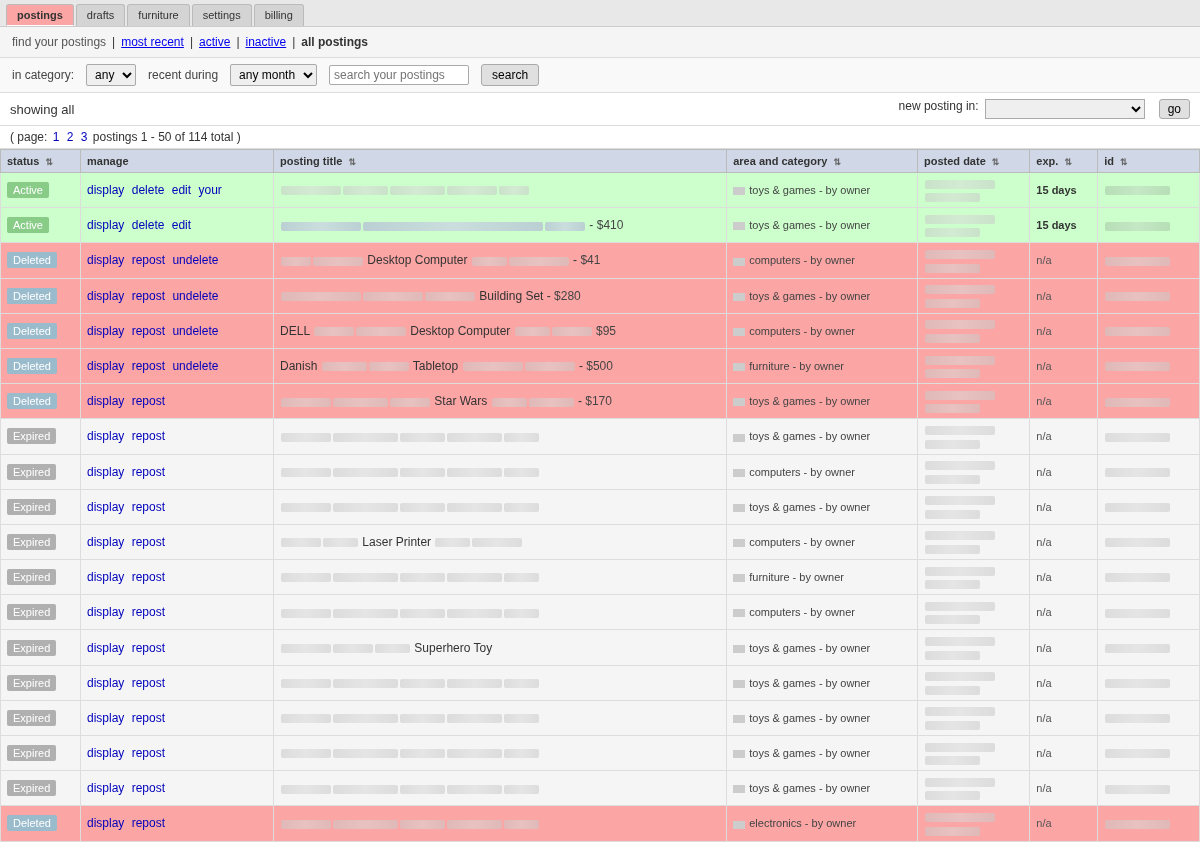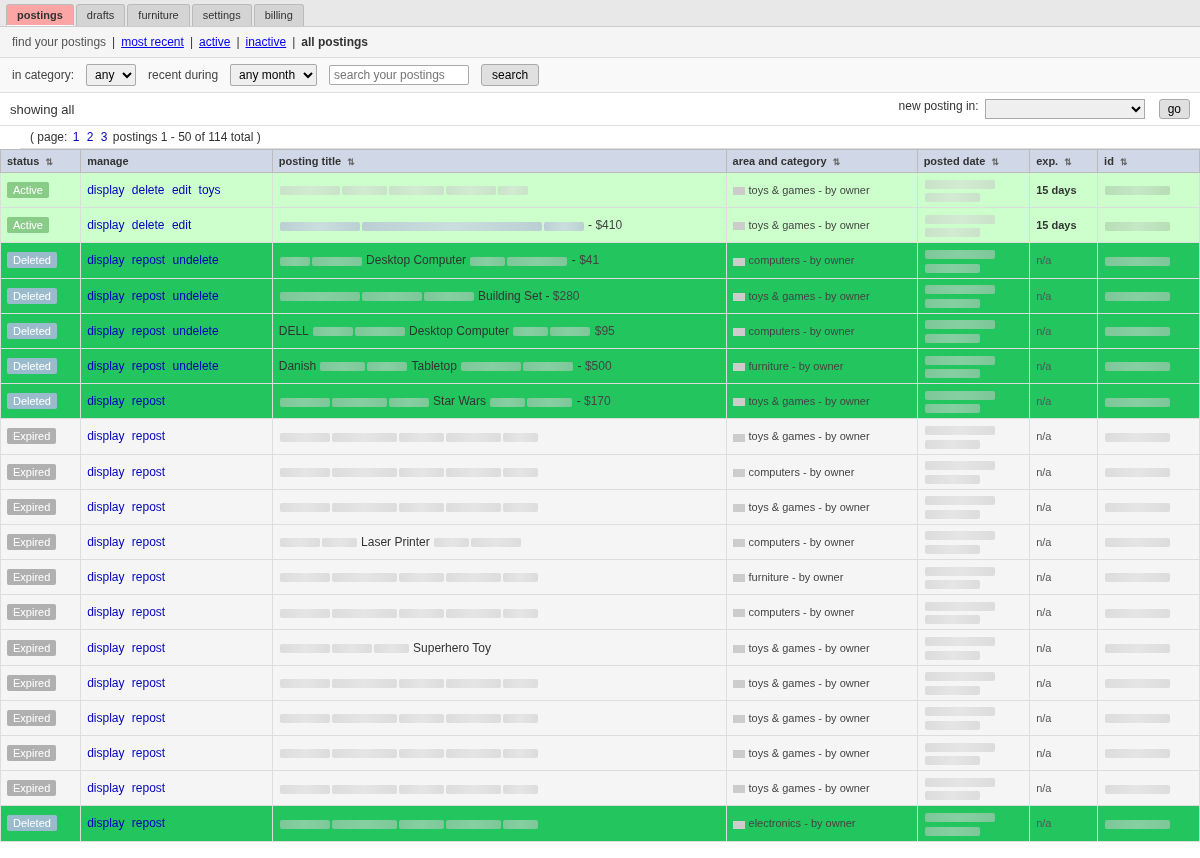--- a/index.html
+++ b/index.html
@@ -81,21 +81,20 @@
       padding: 2px 8px; font-size: 12px; background: #e0e0e0;
       border: 1px solid #aaa; border-radius: 3px; cursor: pointer; margin-left: 8px;
     }
 
     
     .page-info {
       padding: 4px 10px;
       font-size: 12px;
       color: #333;
       border-bottom: 1px solid #ddd;
-      margin-left: 20px;
     }
     .page-info a { color: #00b; text-decoration: none; margin: 0 2px; }
 
     
     .postings-table {
       width: 100%;
       border-collapse: collapse;
       font-size: 12px;
     }
     .postings-table th {
@@ -109,21 +108,21 @@
     }
     .postings-table th .sort-arrows { color: #666; margin-left: 3px; font-size: 9px; }
     .postings-table td {
       border: 1px solid #ddd;
       padding: 3px 6px;
       vertical-align: middle;
     }
 
     
     tr.row-active { background: #ccffcc; }
-    tr.row-deleted { background: #22c55e; }
+    tr.row-deleted { background: #fca5a5; }
     tr.row-expired { background: #f5f5f5; }
 
     .status-cell {
       font-size: 11px;
       font-weight: normal;
       padding: 3px 6px;
     }
 
     .manage-cell a {
       color: #00b;
@@ -228,21 +227,21 @@
       <th>posted date <span class="sort-arrows">⇅</span></th>
       <th>exp. <span class="sort-arrows">⇅</span></th>
       <th>id <span class="sort-arrows">⇅</span></th>
     </tr>
   </thead>
   <tbody id="table-body">
   <tr class="row-active">
     <td class="status-cell">
       <span style="background:#88cc88; padding:2px 6px; border-radius:2px; font-size:11px; color:#fff;">Active</span>
     </td>
-    <td class="manage-cell"><a href="#">display</a> <a href="#">delete</a> <a href="#">edit</a> <a href="#">toys</a></td>
+    <td class="manage-cell"><a href="#">display</a> <a href="#">delete</a> <a href="#">edit</a> <a href="#">your</a></td>
     <td class="posting-title-cell"><span class="blurred-bar" style="width:60px;"></span><span class="blurred-bar" style="width:45px;"></span><span class="blurred-bar" style="width:55px;"></span><span class="blurred-bar" style="width:50px;"></span><span class="blurred-bar" style="width:30px;"></span></td>
     <td class="area-cell">
       <span class="flag"></span>toys &amp; games - by owner
     </td>
     <td class="date-cell">
           <div style="margin:1px 0;"><span class="blurred-bar" style="width:70px;"></span></div>
           <div style="margin:1px 0;"><span class="blurred-bar" style="width:55px;"></span></div>
         </td>
     <td class="exp-cell"><span class="exp-days">15 days</span></td>
     <td class="id-cell"><span class="blurred-bar green" style="width:65px;"></span></td>

